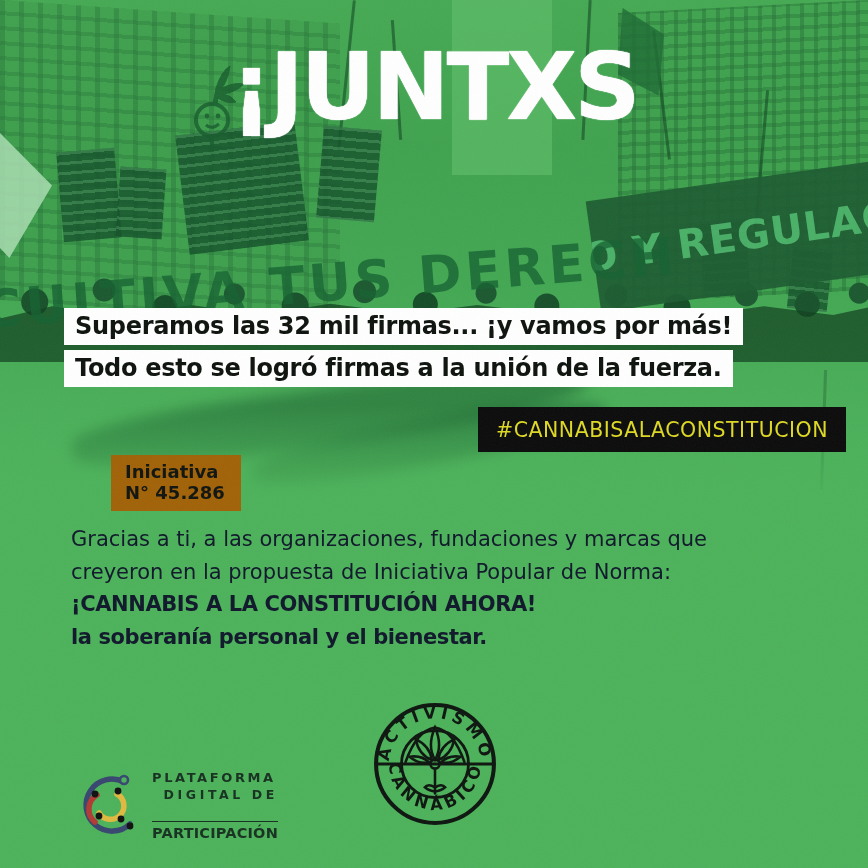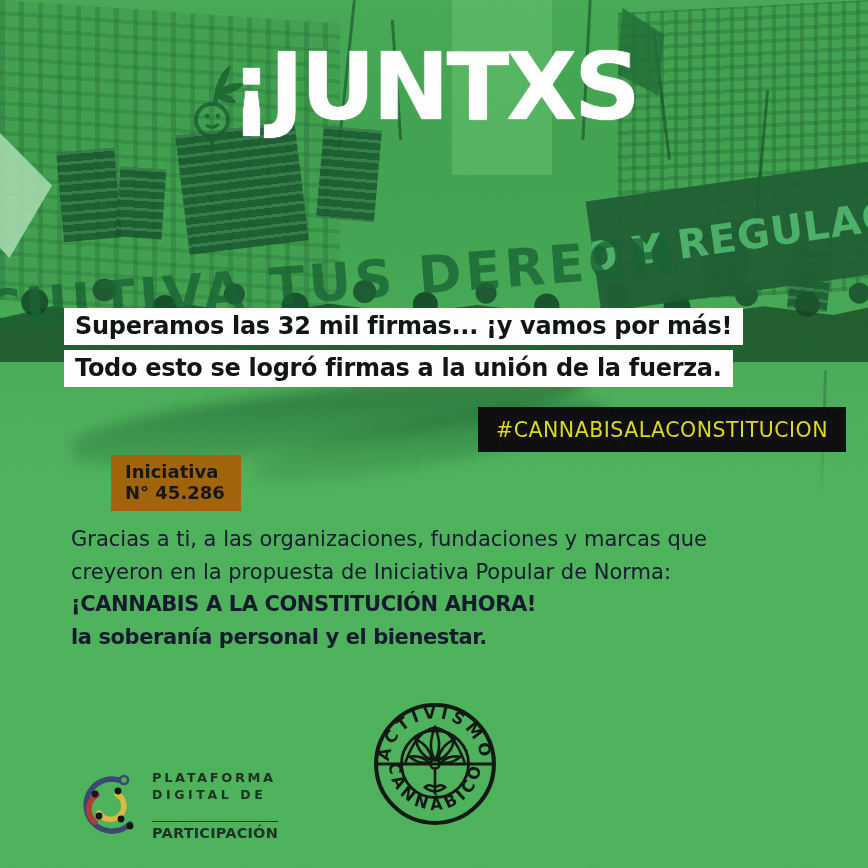--- a/index.html
+++ b/index.html
@@ -78,21 +78,21 @@
     padding:6px 16px 8px 14px;font-weight:800;font-size:18px;line-height:21px;margin-left:48px;}
   
   .body-text{position:absolute;left:71px;top:523px;z-index:5;color:#0f172a;
     font-size:21px;line-height:32.5px;}
   .body-text .reg{font-weight:500;}
   .body-text .bld{font-weight:800;letter-spacing:-0.4px;}
   
   .pdp{position:absolute;left:74px;top:769px;z-index:5;display:flex;align-items:center;gap:12px;color:#16301f;}
   .pdp-text{display:flex;flex-direction:column;}
   .pdp-l1{font-weight:800;font-size:13px;letter-spacing:2.6px;}
-  .pdp-l2{font-weight:800;font-size:12.5px;letter-spacing:3.6px;margin-top:2px;}
+  .pdp-l2{font-weight:800;font-size:12.5px;letter-spacing:3.6px;margin-top:2px;text-align:right;}
   .pdp-l3{font-weight:600;font-size:14.5px;letter-spacing:.2px;border-top:1.5px solid #16301f;margin-top:19px;padding-top:3px;}
   .pdp-l4{font-weight:800;font-size:21px;letter-spacing:1.2px;margin-top:1px;}
   .ac-logo{position:absolute;left:371px;top:700px;z-index:5;}
   .noise{position:absolute;inset:0;z-index:9;pointer-events:none;opacity:.05;}
 </style>
 </head>
 <body>
 
 <div class="poster">
 

